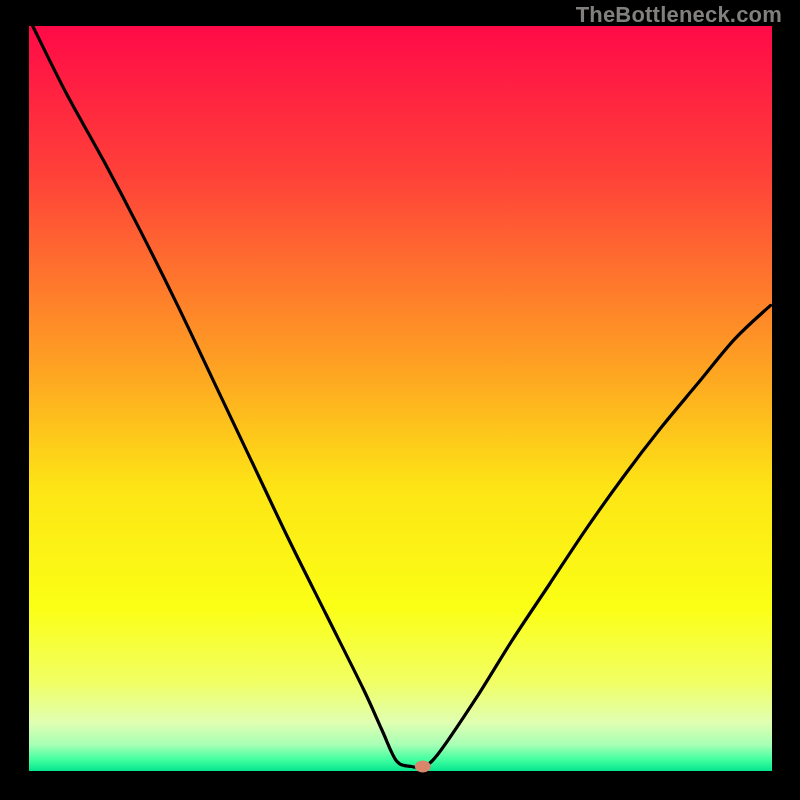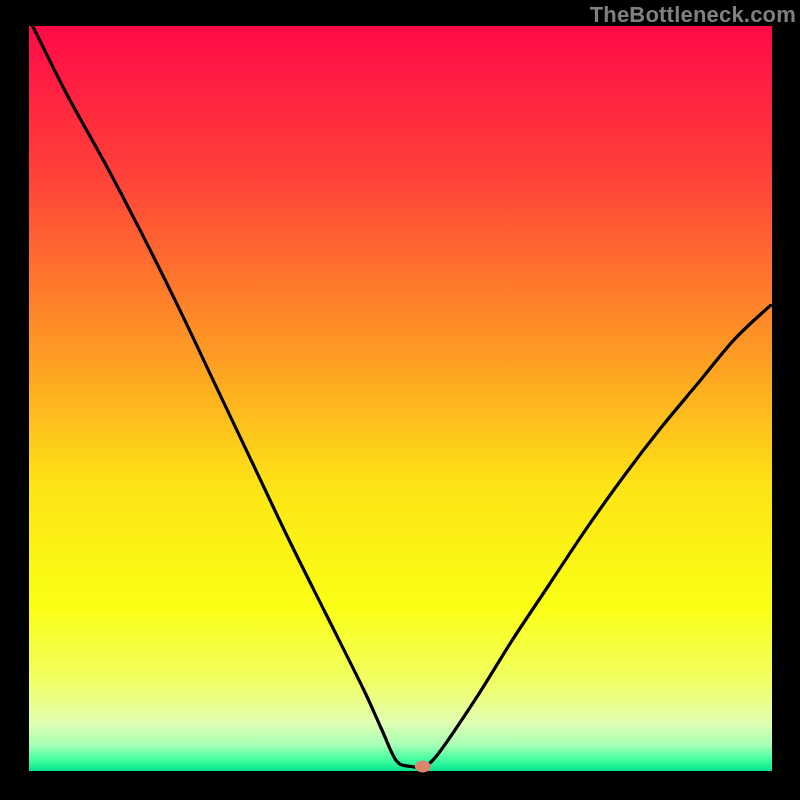--- a/index.html
+++ b/index.html
@@ -11,21 +11,21 @@
     overflow: hidden;
   }
   .container {
     position: relative;
     width: 800px;
     height: 800px;
   }
   .watermark {
     position: absolute;
     top: 2px;
-    right: 4px;
+    right: 18px;
     font-family: Arial, Helvetica, sans-serif;
     font-size: 22px;
     font-weight: 600;
     color: #81807e;
     z-index: 3;
     letter-spacing: 0.2px;
   }
   svg {
     display: block;
   }

